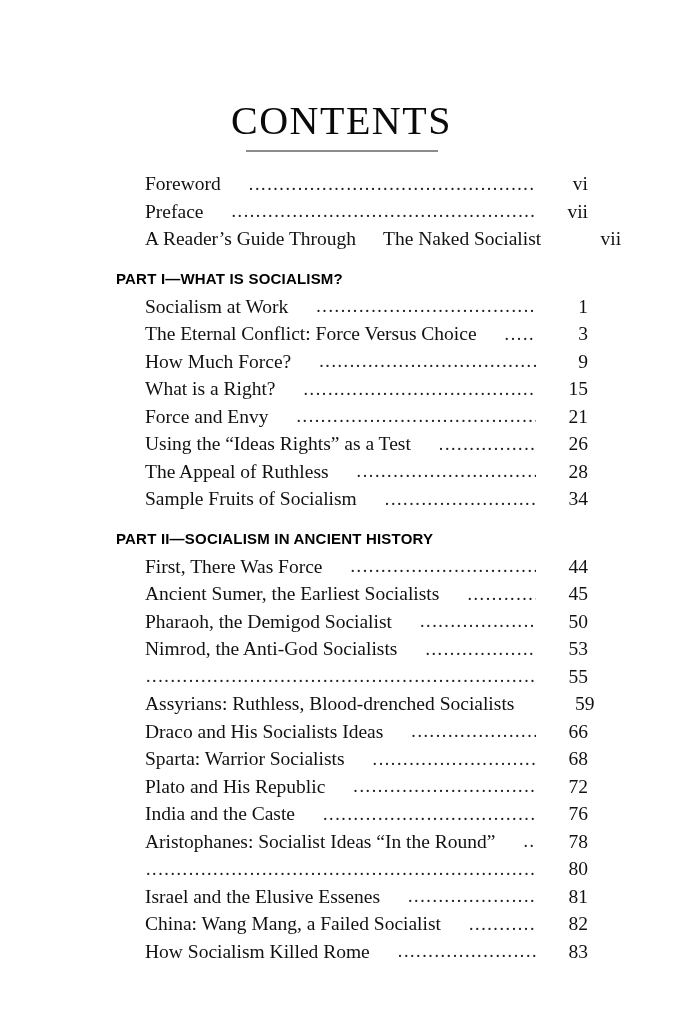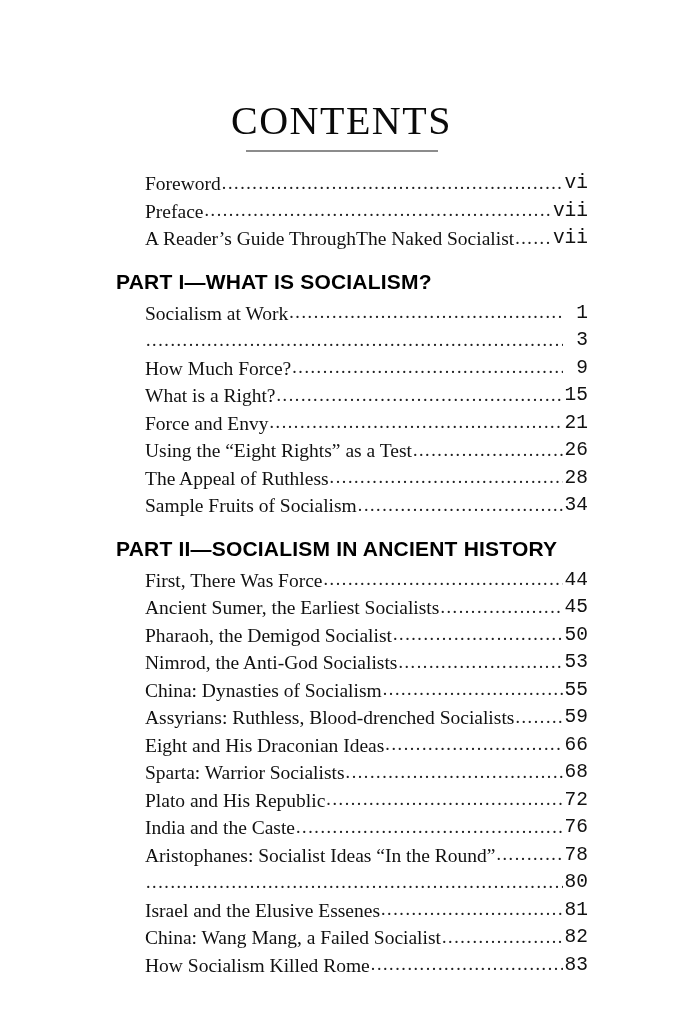--- a/index.html
+++ b/index.html
@@ -45,41 +45,42 @@
   .toc-body {
     margin-top: 18px;
     padding-left: 116px;
     padding-right: 95px;
   }
 
   
   .part-heading {
     font-family: "Liberation Sans", "DejaVu Sans", sans-serif;
     font-weight: bold;
-    font-size: 21px;
+    font-size: 15px;
     letter-spacing: 0.2px;
     color: #000000;
     margin: 0;
     padding-top: 17px;
     padding-bottom: 6px;
     white-space: nowrap;
   }
 
   
   .entry {
     display: flex;
-    align-items: center;
+    align-items: flex-end;
     font-size: 19.5px;
     line-height: 1.0;
     color: #111111;
     padding-left: 29px;
     margin: 0;
     padding-top: 4px;
     padding-bottom: 4px;
     white-space: nowrap;
+    gap: 27px;
   }
   .entry-title {
     flex: 0 0 auto;
   }
   .leader {
     flex: 1 1 auto;
     overflow: hidden;
     white-space: nowrap;
     margin: 0 1px;
     position: relative;
@@ -89,21 +90,20 @@
     color: #222;
   }
   .leader::before {
     content: "................................................................................................................................................................";
   }
   .entry-page {
     flex: 0 0 auto;
     text-align: right;
     min-width: 24px;
     font-size: 19.5px;
-    font-family: Liberation Mono, monospace;
   }
 
   
   .front-matter .entry {
     padding-top: 4px;
     padding-bottom: 4px;
   }
 </style>
 </head>
 <body>
@@ -133,40 +133,41 @@
         </div>
       </div>
     <div id="parts">
         <div class="part-heading">PART I—WHAT IS SOCIALISM?</div>
         <div class="entry">
           <span class="entry-title">Socialism at Work</span>
           <span class="leader"></span>
           <span class="entry-page">1</span>
         </div>
         <div class="entry">
+          <span class="entry-title">The Eternal Conflict: Force Versus Choice</span>
           <span class="leader"></span>
           <span class="entry-page">3</span>
         </div>
         <div class="entry">
           <span class="entry-title">How Much Force?</span>
           <span class="leader"></span>
           <span class="entry-page">9</span>
         </div>
         <div class="entry">
           <span class="entry-title">What is a Right? </span>
           <span class="leader"></span>
           <span class="entry-page">15</span>
         </div>
         <div class="entry">
           <span class="entry-title">Force and Envy</span>
           <span class="leader"></span>
           <span class="entry-page">21</span>
         </div>
         <div class="entry">
-          <span class="entry-title">Using the “Eight Rights” as a Test </span>
+          <span class="entry-title">Using the “Ideas Rights” as a Test </span>
           <span class="leader"></span>
           <span class="entry-page">26</span>
         </div>
         <div class="entry">
           <span class="entry-title">The Appeal of Ruthless </span>
           <span class="leader"></span>
           <span class="entry-page">28</span>
         </div>
         <div class="entry">
           <span class="entry-title">Sample Fruits of Socialism </span>
@@ -188,31 +189,30 @@
           <span class="entry-title">Pharaoh, the Demigod Socialist </span>
           <span class="leader"></span>
           <span class="entry-page">50</span>
         </div>
         <div class="entry">
           <span class="entry-title">Nimrod, the Anti-God Socialists</span>
           <span class="leader"></span>
           <span class="entry-page">53</span>
         </div>
         <div class="entry">
-          <span class="entry-title">China: Dynasties of Socialism </span>
           <span class="leader"></span>
           <span class="entry-page">55</span>
         </div>
         <div class="entry">
           <span class="entry-title">Assyrians: Ruthless, Blood-drenched Socialists </span>
           <span class="leader"></span>
           <span class="entry-page">59</span>
         </div>
         <div class="entry">
-          <span class="entry-title">Eight and His Draconian Ideas </span>
+          <span class="entry-title">Draco and His Socialists Ideas </span>
           <span class="leader"></span>
           <span class="entry-page">66</span>
         </div>
         <div class="entry">
           <span class="entry-title">Sparta: Warrior Socialists </span>
           <span class="leader"></span>
           <span class="entry-page">68</span>
         </div>
         <div class="entry">
           <span class="entry-title">Plato and His Republic</span>

